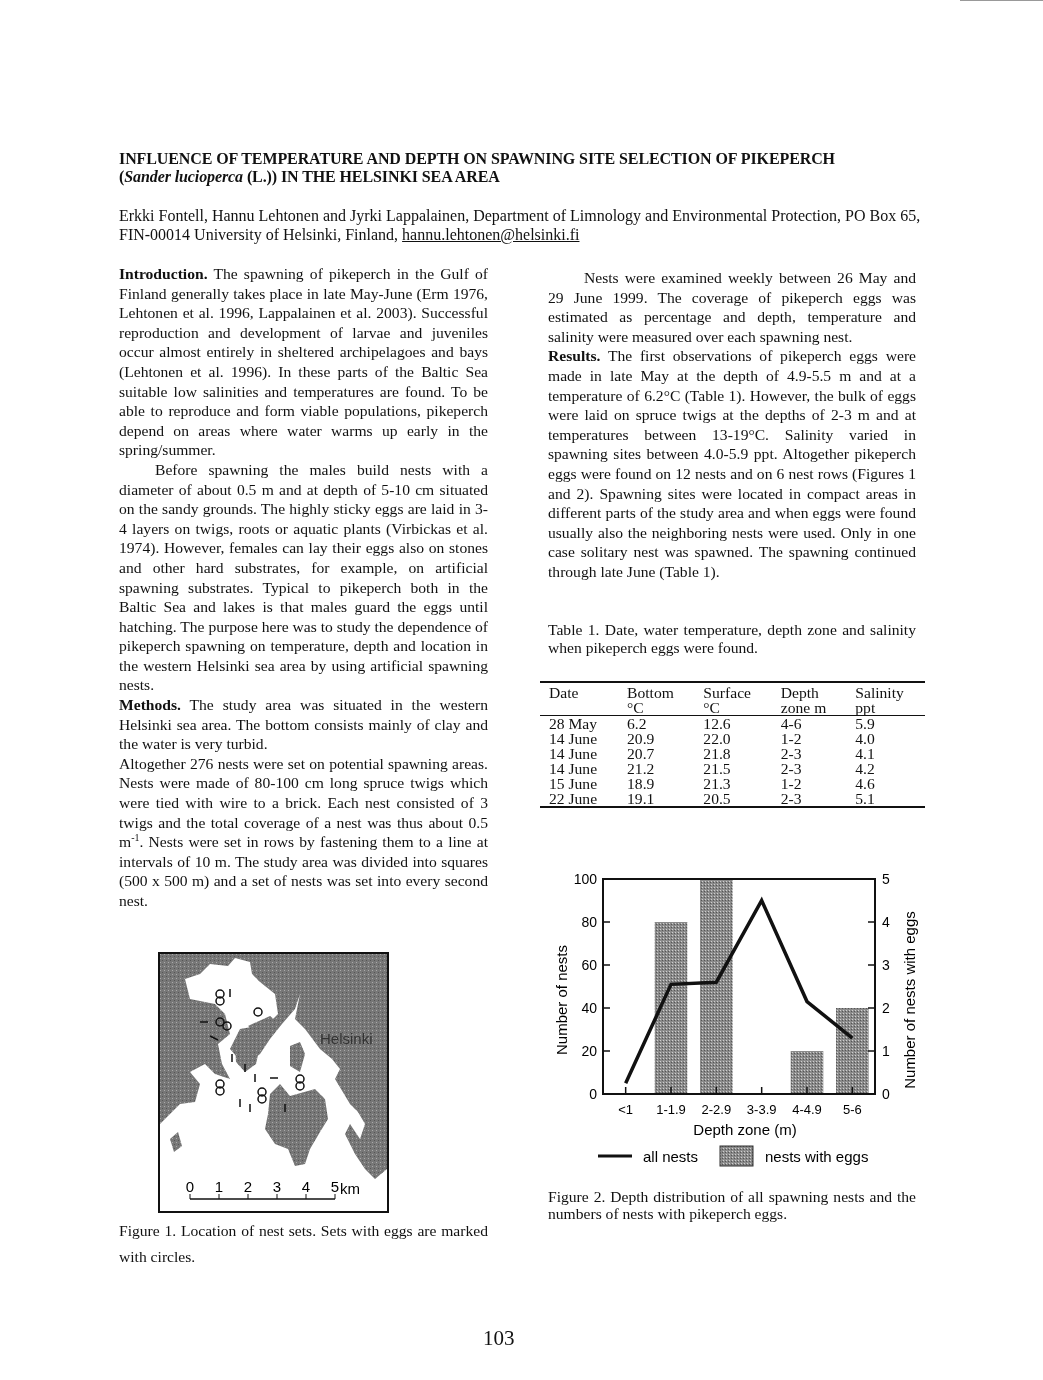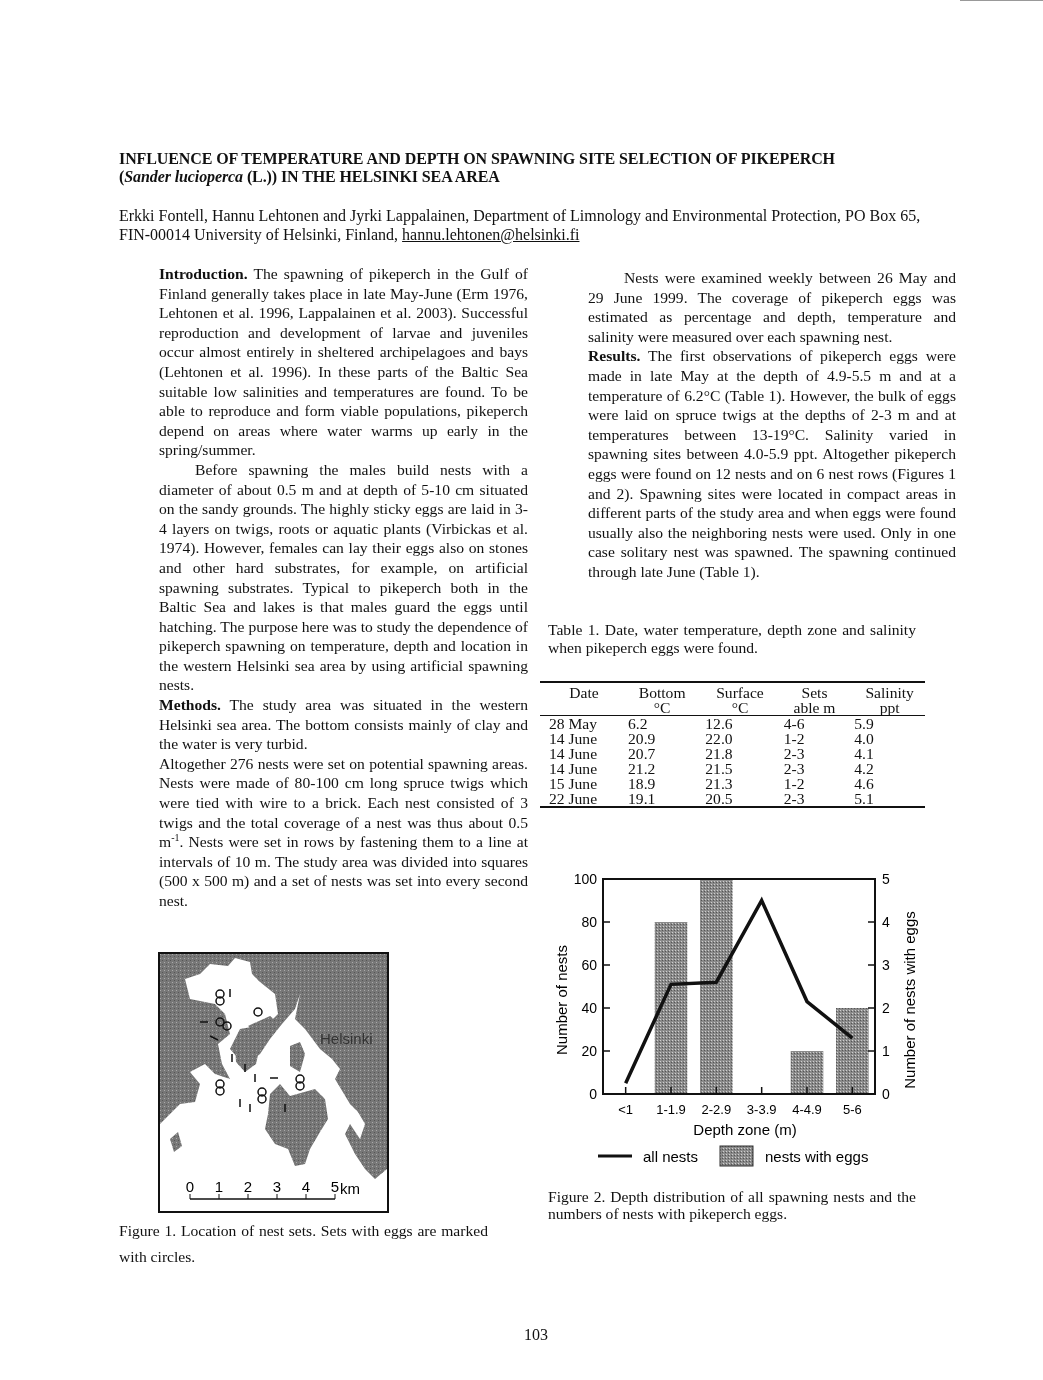--- a/index.html
+++ b/index.html
@@ -4,38 +4,38 @@
 <style>
   html, body { margin:0; padding:0; background:#fff; }
   body { width:1043px; height:1380px; position:relative; overflow:hidden;
          font-family:"Liberation Serif", serif; color:#111; }
   .topline { position:absolute; left:960px; top:0; width:83px; height:1px; background:#999; }
   .title { position:absolute; left:119px; top:150px; width:830px; font-weight:bold;
            font-size:16px; line-height:18px; letter-spacing:-0.1px; }
   .title i { font-weight:bold; }
   .authors { position:absolute; left:119px; top:206px; width:830px; font-size:16px; line-height:19px; }
   .authors u { text-decoration:underline;margin-top:27px; }
-  .col { position:absolute; font-size:15.6px; line-height:19.6px; text-align:justify;margin-left:40px; }
+  .col { position:absolute; font-size:15.6px; line-height:19.6px; text-align:justify; }
   .col p { margin:0; }
   .col .indent { text-indent:36px; }
   .left { left:119px; top:264px; width:369px; }
   .right { left:548px; top:268px; width:368px; }
   .map { position:absolute; left:158px; top:952px; width:227px; height:257px;
          border:2px solid #111; background:#0ea5e9; overflow:hidden; }
   .fig1cap { position:absolute; left:119px; top:1218px; width:369px; font-size:15.6px; line-height:26px; text-align:justify; }
   .tabcap { position:absolute; left:548px; top:621px; width:368px; font-size:15.6px; line-height:18px; text-align:justify; }
   table.t1 { position:absolute; left:540px; top:681px; width:385px; border-collapse:collapse;
              font-size:15.6px; line-height:15px; }
-  table.t1 th { font-weight:normal; text-align:center; vertical-align:top; padding:2px 0 0 9px; }
+  table.t1 th { font-weight:normal; text-align:left; vertical-align:top; padding:2px 0 0 9px; }
   table.t1 td { padding:0 0 0 9px; }
   table.t1 thead tr { border-top:2px solid #111; border-bottom:1px solid #111; }
   table.t1 tbody tr:last-child { border-bottom:2px solid #111; }
   .chart { position:absolute; left:540px; top:860px; width:400px; height:320px; }
   .fig2cap { position:absolute; left:548px; top:1188px; width:368px; font-size:15.6px; line-height:17px; text-align:justify; }
-  .pageno { position:absolute; left:524px; top:1326px; font-size:16px;text-align:right; }
+  .pageno { position:absolute; left:483px; top:1326px; font-size:21px;text-align:right; }
   svg text { font-family:"Liberation Sans", sans-serif; }
 </style>
 </head>
 <body>
 
 <div class="topline"></div>
 
 <div class="title">
   <div>INFLUENCE OF TEMPERATURE AND DEPTH ON SPAWNING SITE SELECTION OF PIKEPERCH</div>
   <div>(<i>Sander lucioperca</i><span> (L.)) IN THE HELSINKI SEA AREA</span></div>
@@ -122,22 +122,22 @@
         </th>
         <th>
           <div>Bottom</div>
           <div>°C</div>
         </th>
         <th>
           <div>Surface</div>
           <div>°C</div>
         </th>
         <th>
-          <div>Sets</div>
-          <div>able m</div>
+          <div>Depth</div>
+          <div>zone m</div>
         </th>
         <th>
           <div>Salinity</div>
           <div>ppt</div>
         </th>
       </tr>
   </thead>
   <tbody id="t1-body">
       <tr>
         <td>28 May</td>

